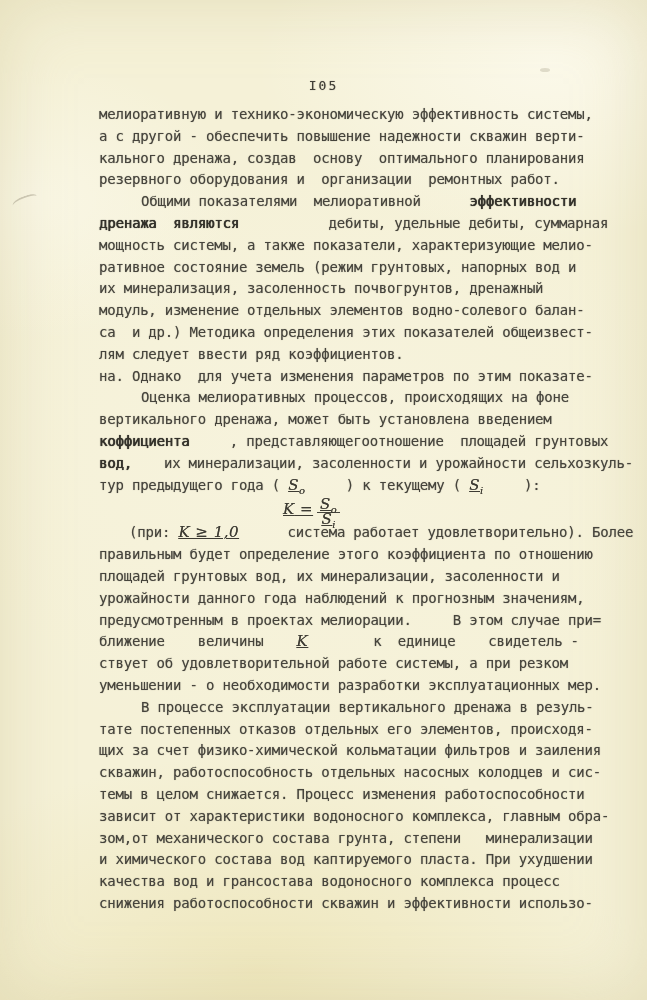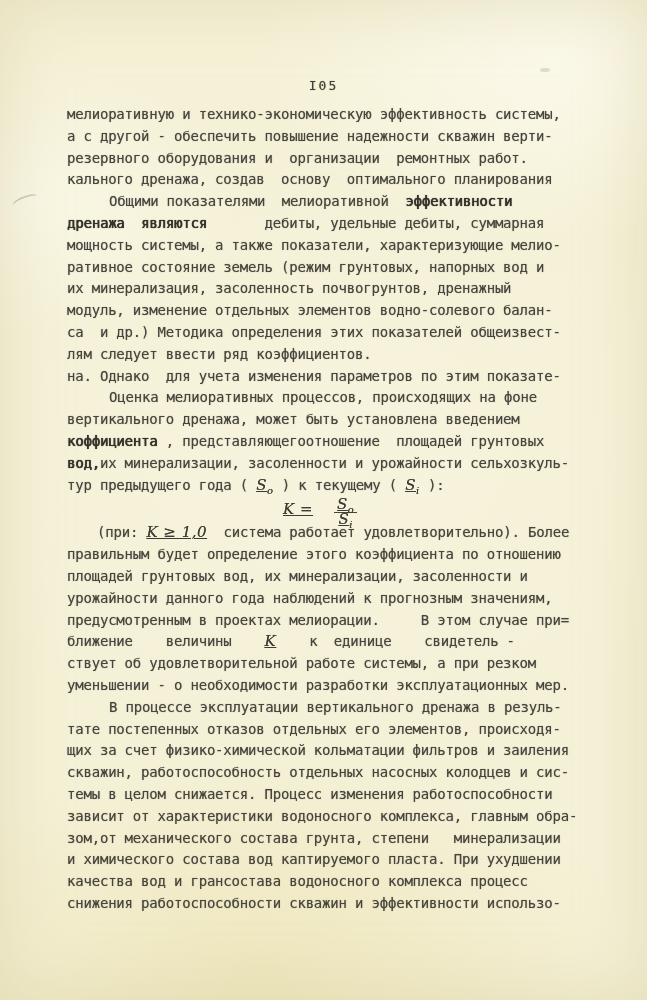--- a/index.html
+++ b/index.html
@@ -25,39 +25,39 @@
     color:#413f37;text-shadow:0 0 1px rgba(65,63,55,0.6);
   }
   .body-text{
     position:absolute;left:67px;top:104px;width:534px;
   }
   .line{
     height:21.8px;line-height:21.8px;font-size:14px;
     white-space:pre;letter-spacing:-0.2px;
   }
   .typed{
-    color:#46443c;text-shadow:0 0 1px rgba(70,68,60,0.55);
+    color:#46443c;text-shadow:0 0 1px rgba(70,68,60,0.55);margin-left:32px;
   }
   .typed.heavy{
     color:#33312a;
     text-shadow:0 0 1px rgba(51,49,42,0.95), 0.5px 0 0 rgba(51,49,42,0.85);
   }
   .hand{
     font-family:"DejaVu Serif", serif;font-style:italic;
     font-size:15px;color:#3d3b33;letter-spacing:0.5px;
     text-shadow:0 0 0.5px rgba(61,59,51,0.8);
     text-decoration:underline;
   }
   .hand sub{font-size:10px;line-height:0;}
   .ind{text-indent:42px;}
   .ind2{text-indent:30px;}
   .frow{height:26px;line-height:26px;margin-left:216px;}
   .frac{
     display:inline-block;text-align:center;vertical-align:-10px;
-    margin-left:21px;
+    margin-left:4px;
   }
   .frac .fnum{display:block;line-height:13px;padding:0 3px 1px 3px;border-bottom:1.2px solid #45433b;}
   .frac .fden{display:block;line-height:13px;padding-top:0.5px;text-align:center;}
   .pencil-mark{
     position:absolute;left:12px;top:196px;width:26px;height:9px;
     border-top:2px solid rgba(125,118,98,0.35);
     border-radius:60% 40% 50% 50%;
     transform:rotate(-18deg);
   }
   .smudge{
@@ -68,22 +68,22 @@
 </head>
 <body>
 
 <div class="page">
   <div class="pagenum">I05</div>
   <div class="pencil-mark"></div>
   <div class="smudge"></div>
   <div class="body-text">
       <div class="line"><span class="typed">мелиоративную и технико-экономическую эффективность системы,</span></div>
       <div class="line"><span class="typed">а с другой - обеспечить повышение надежности скважин верти-</span></div>
+      <div class="line"><span class="typed">кального дренажа, создав  основу  оптимального планирования</span></div>
       <div class="line"><span class="typed">резервного оборудования и  организации  ремонтных работ.</span></div>
-      <div class="line"><span class="typed">кального дренажа, создав  основу  оптимального планирования</span></div>
       <div class="line ind"><span class="typed">Общими показателями  мелиоративной  </span><span class="typed heavy">эффективности</span></div>
       <div class="line"><span class="typed heavy">дренажа  являются</span><span class="typed">       дебиты, удельные дебиты, суммарная</span></div>
       <div class="line"><span class="typed">мощность системы, а также показатели, характеризующие мелио-</span></div>
       <div class="line"><span class="typed">ративное состояние земель (режим грунтовых, напорных вод и</span></div>
       <div class="line"><span class="typed">их минерализация, засоленность почвогрунтов, дренажный</span></div>
       <div class="line"><span class="typed">модуль, изменение отдельных элементов водно-солевого балан-</span></div>
       <div class="line"><span class="typed">са  и др.) Методика определения этих показателей общеизвест-</span></div>
       <div class="line"><span class="typed">лям следует ввести ряд коэффициентов.</span></div>
       <div class="line"><span class="typed">на. Однако  для учета изменения параметров по этим показате-</span></div>
       <div class="line ind"><span class="typed">Оценка мелиоративных процессов, происходящих на фоне</span></div>

